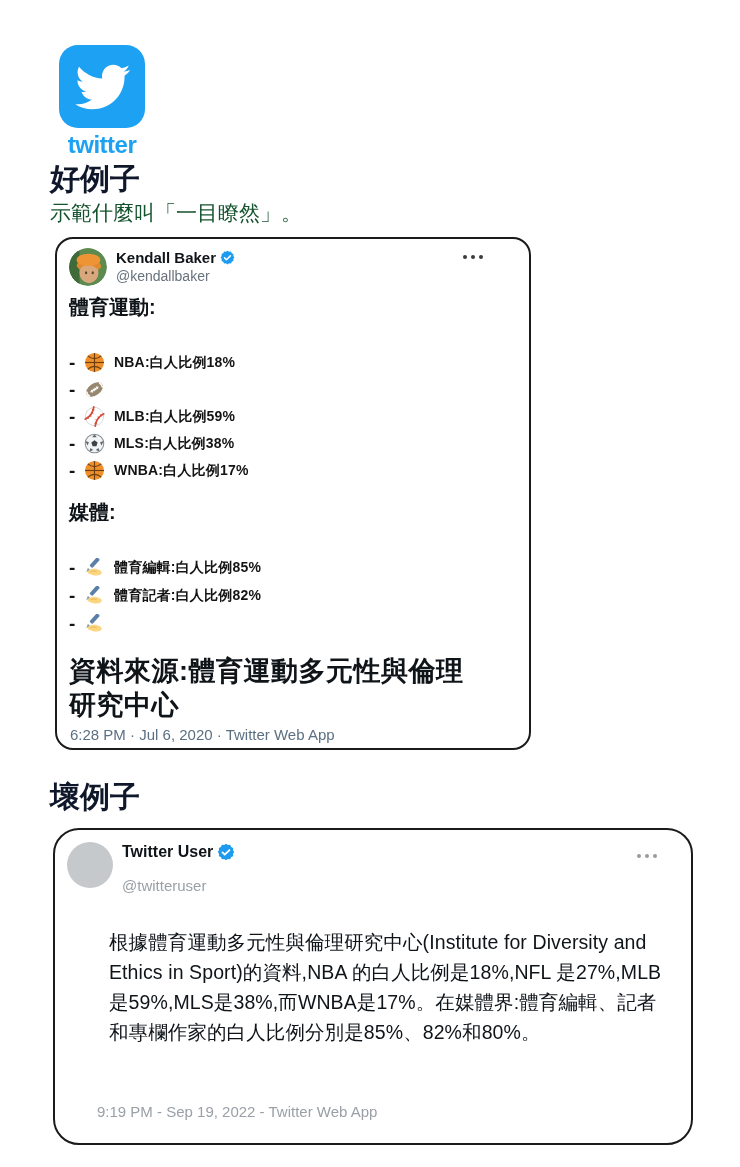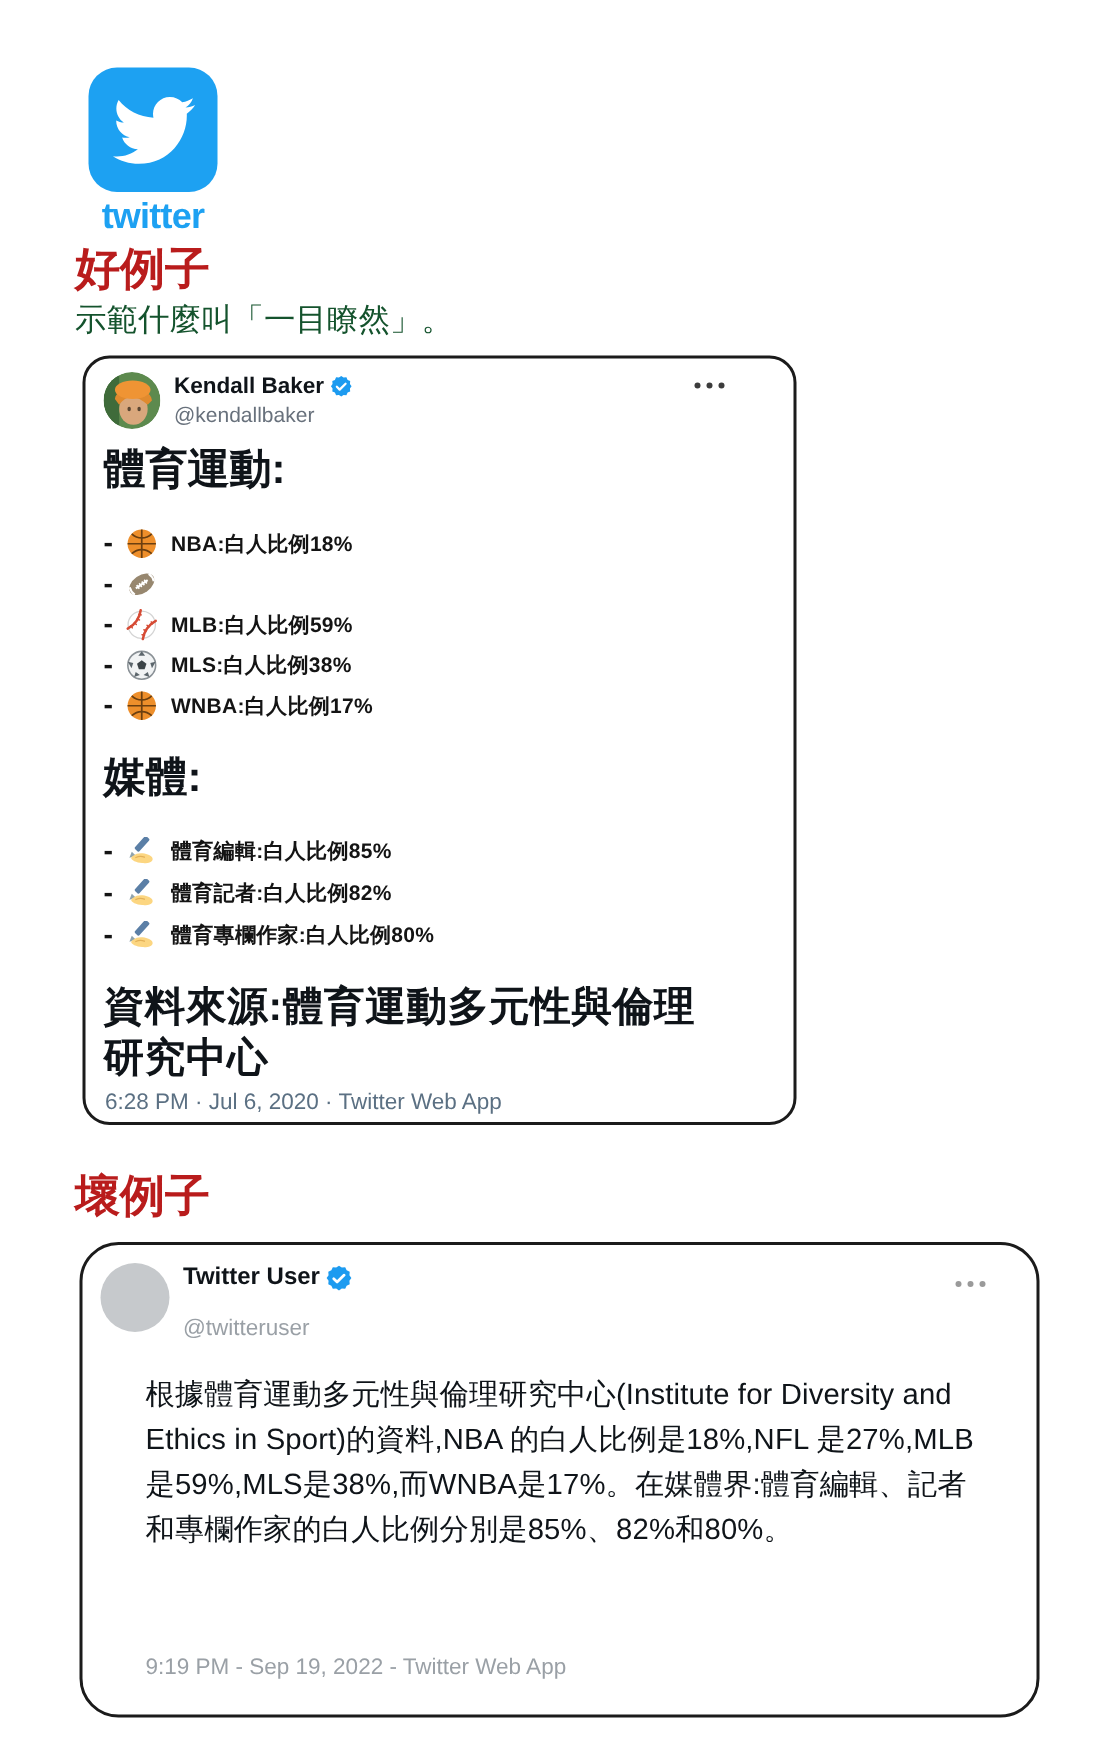--- a/index.html
+++ b/index.html
@@ -8,21 +8,21 @@
 
   
   .logo-block{position:absolute;left:59px;top:45px;width:86px;}
   .logo-square{width:86px;height:83px;border-radius:19px;background:#1da1f2;
                display:flex;align-items:center;justify-content:center;}
   .logo-square svg{width:58px;height:58px;}
   .logo-wordmark{margin-top:3px;text-align:center;color:#1da1f2;font-weight:bold;
                  font-size:24px;letter-spacing:-0.5px;}
 
   
-  .heading{position:absolute;left:50px;margin:0;font-size:30px;font-weight:bold;color:#b91c1c;}
+  .heading{position:absolute;left:50px;margin:0;font-size:30px;font-weight:bold;color:#0f172a;}
   .h-good{top:159px;}
   .h-bad{top:777px;}
   .subheading{position:absolute;left:50px;top:199px;margin:0;font-size:21px;color:#14532d;}
 
   
   .card{position:absolute;background:#fff;border:2.5px solid #1b1b1b;box-sizing:border-box;}
   .card-good{left:55px;top:237px;width:476px;height:513px;border-radius:18px;}
   .card-bad{left:53px;top:828px;width:640px;height:317px;border-radius:26px;padding-left:40px;}
 
   .tweet-header{position:absolute;display:flex;align-items:flex-start;}
@@ -42,40 +42,40 @@
   .hd-good{font-size:14px;margin-top:2px;}
   .hd-bad{font-size:15px;margin-top:16px;color:#9aa0a6;}
 
   .menu-dots{position:absolute;display:flex;gap:4px;align-items:center;cursor:pointer;}
   .menu-dots i{display:block;width:4px;height:4px;border-radius:50%;}
   .menu-good{right:46px;top:16px;}
   .menu-good i{background:#3c3c3c;}
   .menu-bad{right:34px;top:24px;}
   .menu-bad i{background:#9a9a9a;}
 
-  .tweet-h{position:absolute;left:12px;margin:0;font-size:28px;font-weight:bold;color:#0f1419;}
+  .tweet-h{position:absolute;left:12px;margin:0;font-size:20px;font-weight:bold;color:#0f1419;}
   .sports-h{top:55px;}
   .media-h{top:260px;}
 
   .rows{position:absolute;left:12px;}
   .sports-rows{top:110px;}
   .media-rows{top:315px;}
   .row{display:flex;align-items:center;height:27px;}
   .media-rows .row{height:28px;}
   .dash{width:14px;font-size:19px;font-weight:600;color:#141414;}
   .row svg{width:21px;height:21px;margin:0 9px 0 1px;flex:0 0 auto;}
   .row-text{font-size:14px;font-weight:600;color:#141414;letter-spacing:0.2px;white-space:nowrap;}
 
   .source{position:absolute;left:12px;top:415px;width:412px;font-size:27px;line-height:34px;
           font-weight:bold;color:#0f1419;letter-spacing:0.5px;}
   .ts{position:absolute;font-size:15px;}
   .ts-good{left:13px;top:487px;color:#5b7083;}
   .ts-bad{left:42px;top:273px;color:#9aa0a6;}
 
-  .body-bad{position:absolute;left:42px;top:85px;width:558px;margin:0;font-size:19.5px;
+  .body-bad{position:absolute;left:42px;top:85px;width:558px;margin:12px;font-size:19.5px;
             line-height:30px;color:#0f1419;letter-spacing:0.1px;}
 </style>
 </head>
 <body>
 
 <div class="page">
 
   <div class="logo-block">
     <div class="logo-square">
       <svg viewBox="0 0 24 24">
@@ -228,21 +228,20 @@
         <span class="row-text">體育記者:白人比例82%</span>
       </div>
       <div class="row">
         <span class="dash">-</span>
         <svg viewBox="0 0 24 24">
           <rect x="10" y="-1.5" width="4.6" height="13" rx="1.2" transform="rotate(42 12 5)" fill="#5b7fa6"></rect>
           <path d="M4.4 11.2l3.2 3.1-5 1.6z" fill="#90a4ae"></path>
           <path d="M5.5 14.2c2.2-1.8 5.4-2.3 8.6-1.6 3.4.8 6.4 2.3 6.2 4.3-.2 2.2-3.7 3.4-8 3-4.3-.4-8.7-2.3-8.3-4.1.1-.6.6-1.1 1.5-1.6z" fill="#fcd681"></path>
           <path d="M7.5 15.6c2-.9 4.5-1 6.5-.2" stroke="#e3b158" stroke-width="1" fill="none" stroke-linecap="round"></path>
         </svg>
-        <span class="row-text">體育專欄作家:白人比例80%</span>
       </div>
     </div>
 
     <div class="source">資料來源:體育運動多元性與倫理研究中心</div>
     <div class="ts ts-good">6:28 PM · Jul 6, 2020 · Twitter Web App</div>
   </section>
 
   <h1 class="heading h-bad">壞例子</h1>
 
   <section class="card card-bad">

